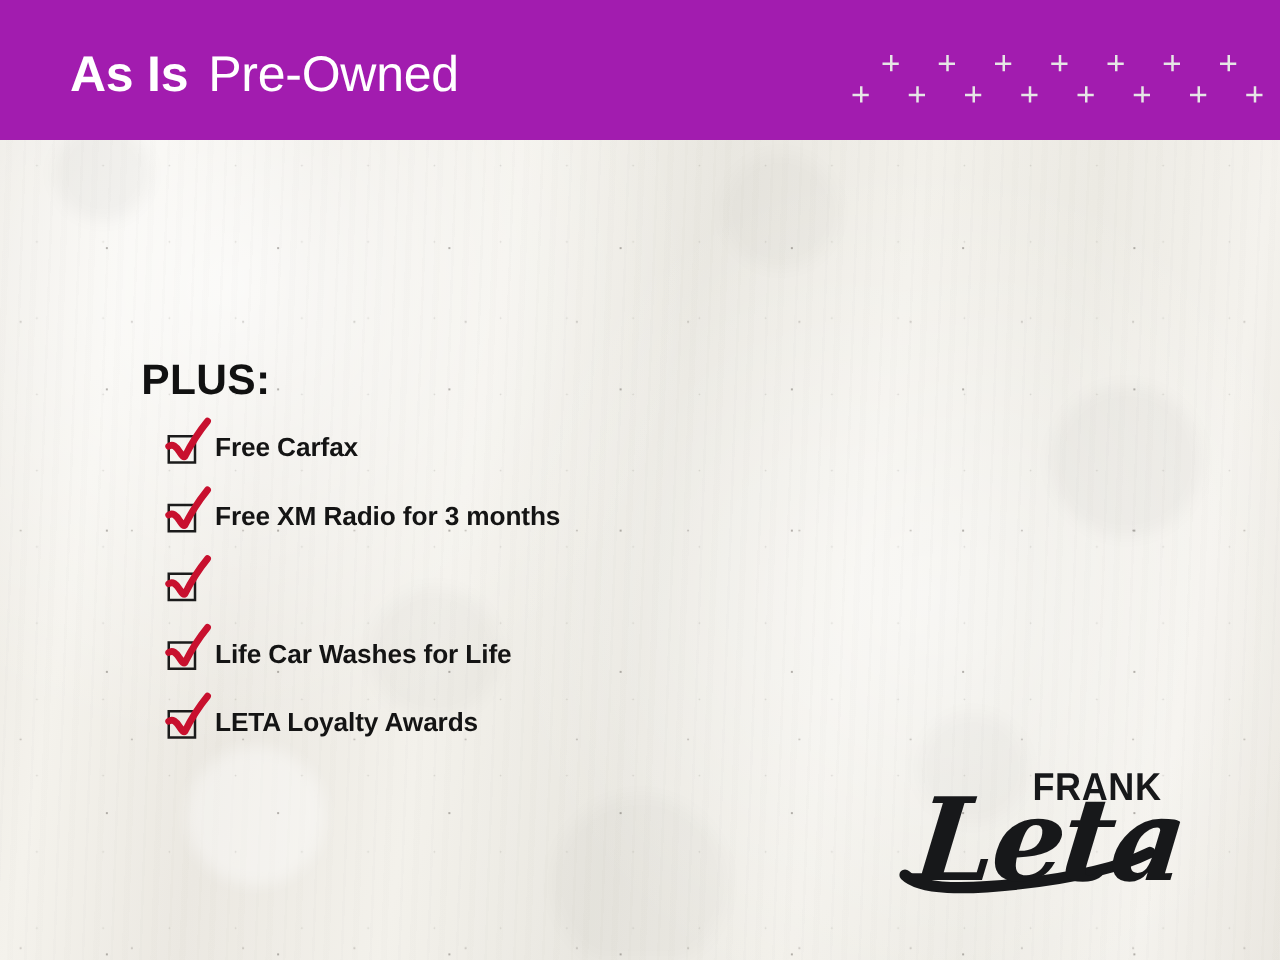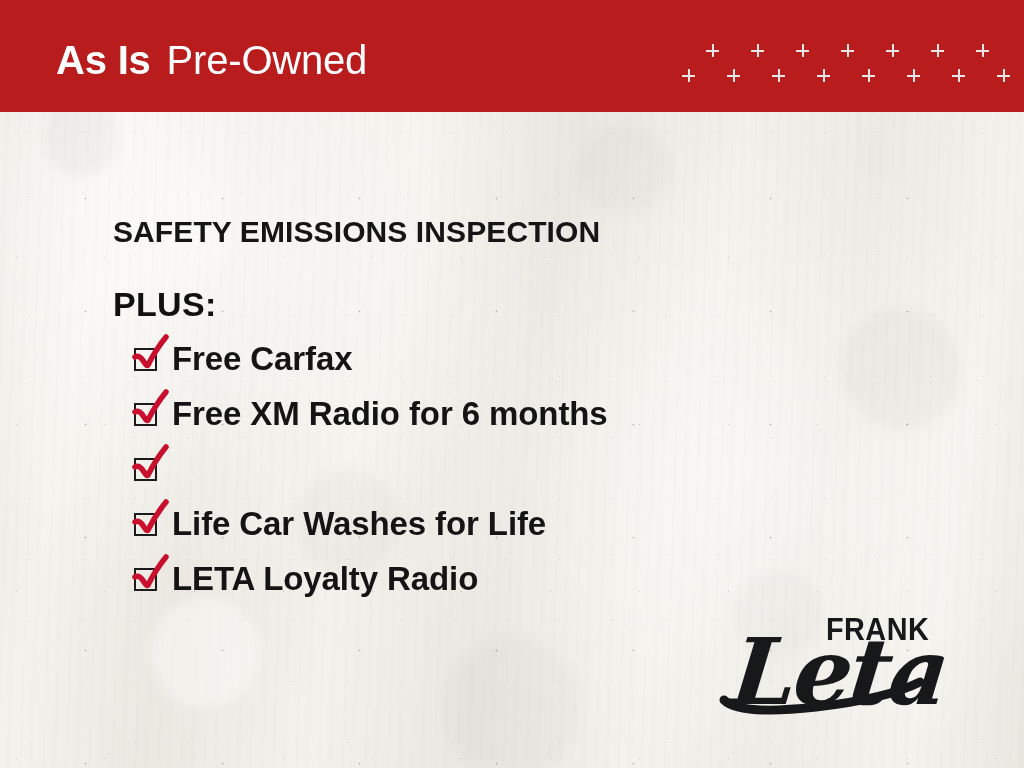--- a/index.html
+++ b/index.html
@@ -68,21 +68,21 @@
     opacity: 0.85;
   }
 
   
   .header-band {
     position: absolute;
     left: 0;
     top: 0;
     width: 1024px;
     height: 112px;
-    background: #b91c1c;
+    background: #a21caf;
   }
   .header-title {
     position: absolute;
     left: 56px;
     top: 36px;
     color: #ffffff;
     font-size: 40px;
     line-height: 48px;
     white-space: nowrap;
     letter-spacing: -0.2px;
@@ -181,21 +181,21 @@
   .checkbox svg {
     position: absolute;
     left: -1px;
     top: -13px;
     width: 36px;
     height: 38px;
     overflow: visible;
   }
   .check-label {
     margin-left: 15px;
-    font-size: 33px;
+    font-size: 21px;
     line-height: 34px;
     font-weight: 600;
     color: #141414;
     white-space: nowrap;
     letter-spacing: -0.1px;
   }
 
   
   .logo {
     position: absolute;
@@ -268,42 +268,41 @@
         <div class="plus" style="left: 96px; top: 31px;"></div>
         <div class="plus" style="left: 141px; top: 31px;"></div>
         <div class="plus" style="left: 186px; top: 31px;"></div>
         <div class="plus" style="left: 231px; top: 31px;"></div>
         <div class="plus" style="left: 276px; top: 31px;"></div>
         <div class="plus" style="left: 321px; top: 31px;"></div>
       </div>
 
   </div>
 
-  <div class="headline">SAFETY EMISSIONS INSPECTION</div>
 
   <div class="plus-label">PLUS:</div>
 
   <div class="check-list" id="check-list">
       <div class="check-item">
         <div class="checkbox">
           <div class="box"></div>
           <svg viewBox="0 0 36 38">
             <path d="M2 22 C 5 20, 8 22, 11 27 C 13 30, 14 31, 15 30 C 18 24, 24 13, 33 2" stroke="#c8102e" stroke-width="5.5" fill="none" stroke-linecap="round" stroke-linejoin="round"></path>
           </svg>
         </div>
         <div class="check-label">Free Carfax</div>
       </div>
       <div class="check-item">
         <div class="checkbox">
           <div class="box"></div>
           <svg viewBox="0 0 36 38">
             <path d="M2 22 C 5 20, 8 22, 11 27 C 13 30, 14 31, 15 30 C 18 24, 24 13, 33 2" stroke="#c8102e" stroke-width="5.5" fill="none" stroke-linecap="round" stroke-linejoin="round"></path>
           </svg>
         </div>
-        <div class="check-label">Free XM Radio for 6 months</div>
+        <div class="check-label">Free XM Radio for 3 months</div>
       </div>
       <div class="check-item">
         <div class="checkbox">
           <div class="box"></div>
           <svg viewBox="0 0 36 38">
             <path d="M2 22 C 5 20, 8 22, 11 27 C 13 30, 14 31, 15 30 C 18 24, 24 13, 33 2" stroke="#c8102e" stroke-width="5.5" fill="none" stroke-linecap="round" stroke-linejoin="round"></path>
           </svg>
         </div>
       </div>
       <div class="check-item">
@@ -315,21 +314,21 @@
         </div>
         <div class="check-label">Life Car Washes for Life</div>
       </div>
       <div class="check-item">
         <div class="checkbox">
           <div class="box"></div>
           <svg viewBox="0 0 36 38">
             <path d="M2 22 C 5 20, 8 22, 11 27 C 13 30, 14 31, 15 30 C 18 24, 24 13, 33 2" stroke="#c8102e" stroke-width="5.5" fill="none" stroke-linecap="round" stroke-linejoin="round"></path>
           </svg>
         </div>
-        <div class="check-label">LETA Loyalty Radio</div>
+        <div class="check-label">LETA Loyalty Awards</div>
       </div>
     </div>
 
   <div class="logo">
     <div class="logo-frank">FRANK</div>
     <svg class="logo-swash" viewBox="0 0 210 52">
       <path d="M4 40 C 16 52, 52 52, 96 47 C 140 42, 176 34, 200 22" stroke="#17181a" stroke-width="9" fill="none" stroke-linecap="round"></path>
     </svg>
     <div class="logo-leta">Leta</div>
   </div>

